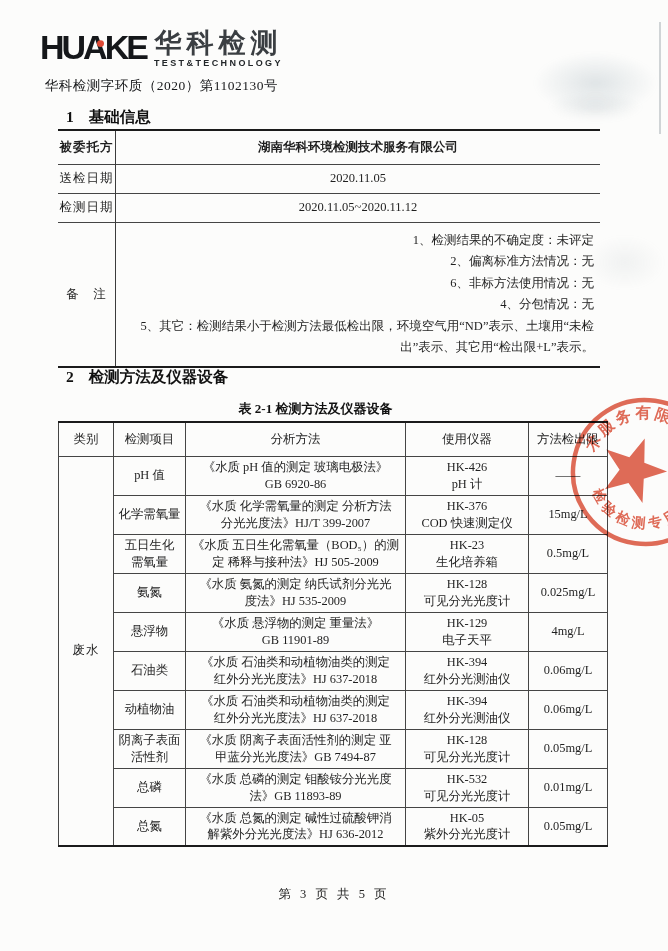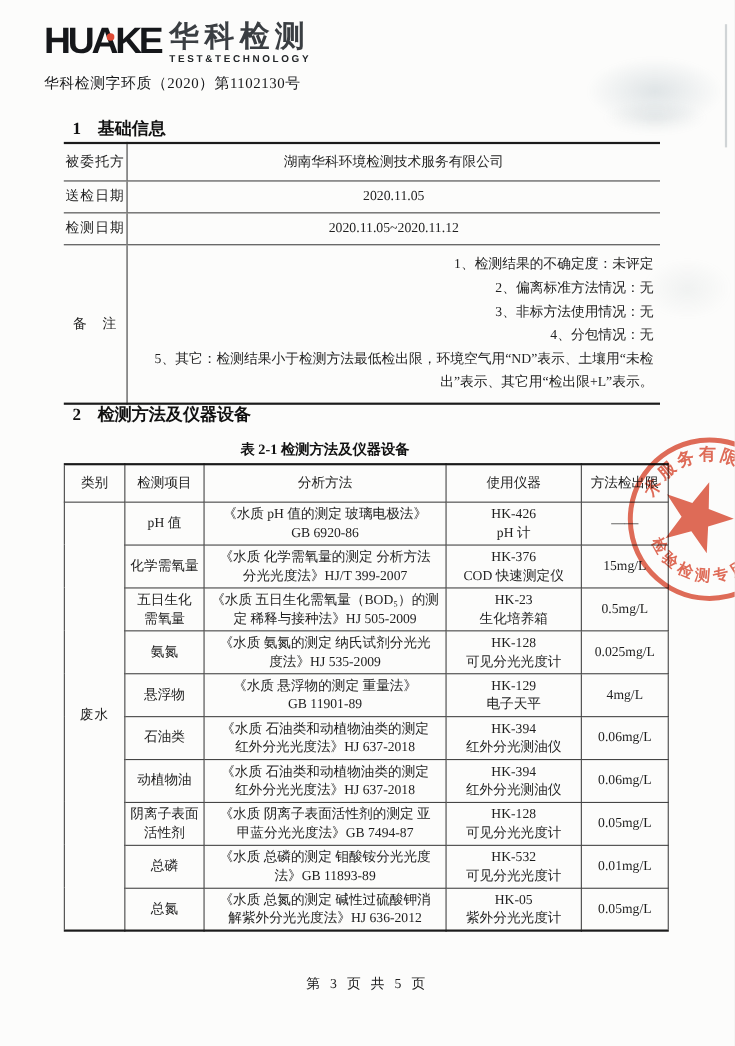--- a/index.html
+++ b/index.html
@@ -1,19 +1,19 @@
 <!DOCTYPE html>
 <html><head>
 <meta charset="utf-8">
 <style>
   html,body{margin:0;padding:0;background:#e8e8e8;}
   .page{position:relative;width:668px;height:951px;margin:0 auto;background:#fcfcfb;
         overflow:hidden;font-family:"Liberation Serif","DejaVu Serif",serif;color:#1f1f1f;}
   
-  .logo-block{position:absolute;left:40px;top:20px;}
+  .logo-block{position:absolute;left:40px;top:30px;text-align:center;}
   .logo-row{display:flex;align-items:flex-start;}
   .logo-en{position:relative;font-family:"Liberation Sans","DejaVu Sans",sans-serif;
            font-weight:bold;font-size:34px;line-height:34px;letter-spacing:-3px;
            color:#15171a;transform:scaleY(.98);}
   .logo-dot{position:absolute;left:57px;top:10px;width:7px;height:7px;border-radius:50%;
             background:#df4a35;}
   .logo-cn-wrap{margin-left:8px;}
   .logo-cn{font-size:27px;line-height:27px;letter-spacing:5px;color:#3a3e42;font-weight:600;}
   .logo-sub{font-family:"Liberation Sans",sans-serif;font-weight:bold;font-size:9px;
             letter-spacing:2.4px;color:#23272a;margin-top:1px;}
@@ -25,24 +25,24 @@
   .sec-h .num{margin-right:15px;font-family:"Liberation Serif",serif;}
   #sec1-h{top:107px;} #sec2-h{top:367px;}
   
   .t1{position:absolute;left:58px;top:129px;width:542px;border-collapse:collapse;
       font-size:12.5px;table-layout:fixed;}
   .t1 {border-top:2.5px solid #1b1b1b;border-bottom:2.5px solid #1b1b1b;}
   .t1 td{border-top:1px solid #454545;vertical-align:middle;}
   .t1 tr:first-child td{border-top:none;}
   .t1 .lab{width:55px;border-right:1.2px solid #3c3c3c;text-align:center;letter-spacing:1px;}
   .t1 .val{text-align:center;}
-  .t1 .r1{height:34px;} .t1 .r2{height:29px;} .t1 .r3{height:29px;} .t1 .r4{height:118px;}
+  .t1 .r1{height:34px;font-weight:bold;} .t1 .r2{height:29px;} .t1 .r3{height:29px;} .t1 .r4{height:118px;}
   .t1 .remarks{text-align:right;padding:7px 6px 7px 16px;line-height:21.6px;}
   
-  .t2-title{position:absolute;left:21px;top:400px;width:549px;text-align:center;
+  .t2-title{position:absolute;left:41px;top:400px;width:549px;text-align:center;
             font-size:13px;font-weight:bold;color:#111;}
   .t2{position:absolute;left:58px;top:421px;width:549px;border-collapse:collapse;
       font-size:12.4px;table-layout:fixed;}
   .t2{border-top:2.5px solid #1b1b1b;border-bottom:2.5px solid #1b1b1b;}
   .t2 td,.t2 th{border:1px solid #454545;vertical-align:middle;text-align:center;
                 padding:0;font-weight:normal;}
   .t2 tr.head{height:34px;}
   .t2 tr.data{height:39px;}
   .t2 .l1,.t2 .l2{display:block;line-height:16.5px;}
   .t2 .l2:empty{display:none;}
@@ -103,21 +103,21 @@
     </tr>
     <tr class="r3">
       <td class="lab">检测日期</td>
       <td class="val">2020.11.05~2020.11.12</td>
     </tr>
     <tr class="r4">
       <td class="lab">备　注</td>
       <td class="remarks">
         <div>1、检测结果的不确定度：未评定</div>
         <div>2、偏离标准方法情况：无</div>
-        <div>3、非标方法使用情况：无</div>
+        <div>6、非标方法使用情况：无</div>
         <div>4、分包情况：无</div>
         <div>5、其它：检测结果小于检测方法最低检出限，环境空气用“ND”表示、土壤用“未检出”表示、其它用“检出限+L”表示。</div>
       </td>
     </tr>
   </tbody>
     </table>
 
   <div class="sec-h" id="sec2-h">
     <span class="num">2</span><span>检测方法及仪器设备</span>
   </div>

